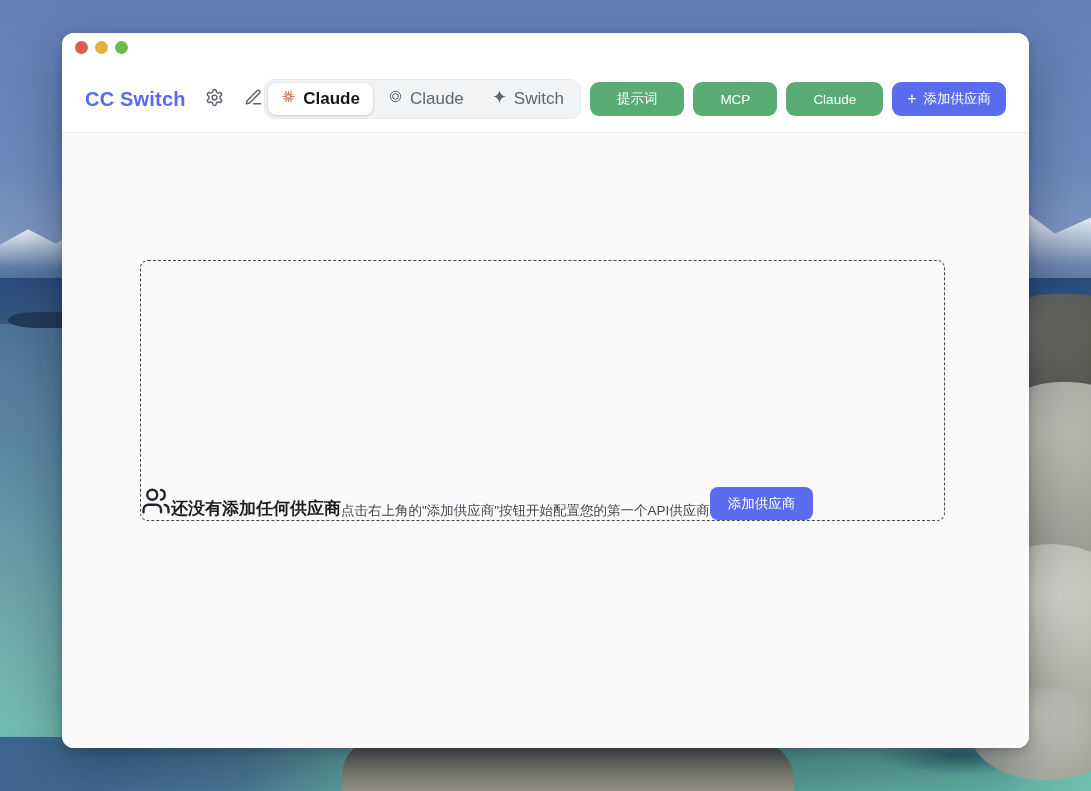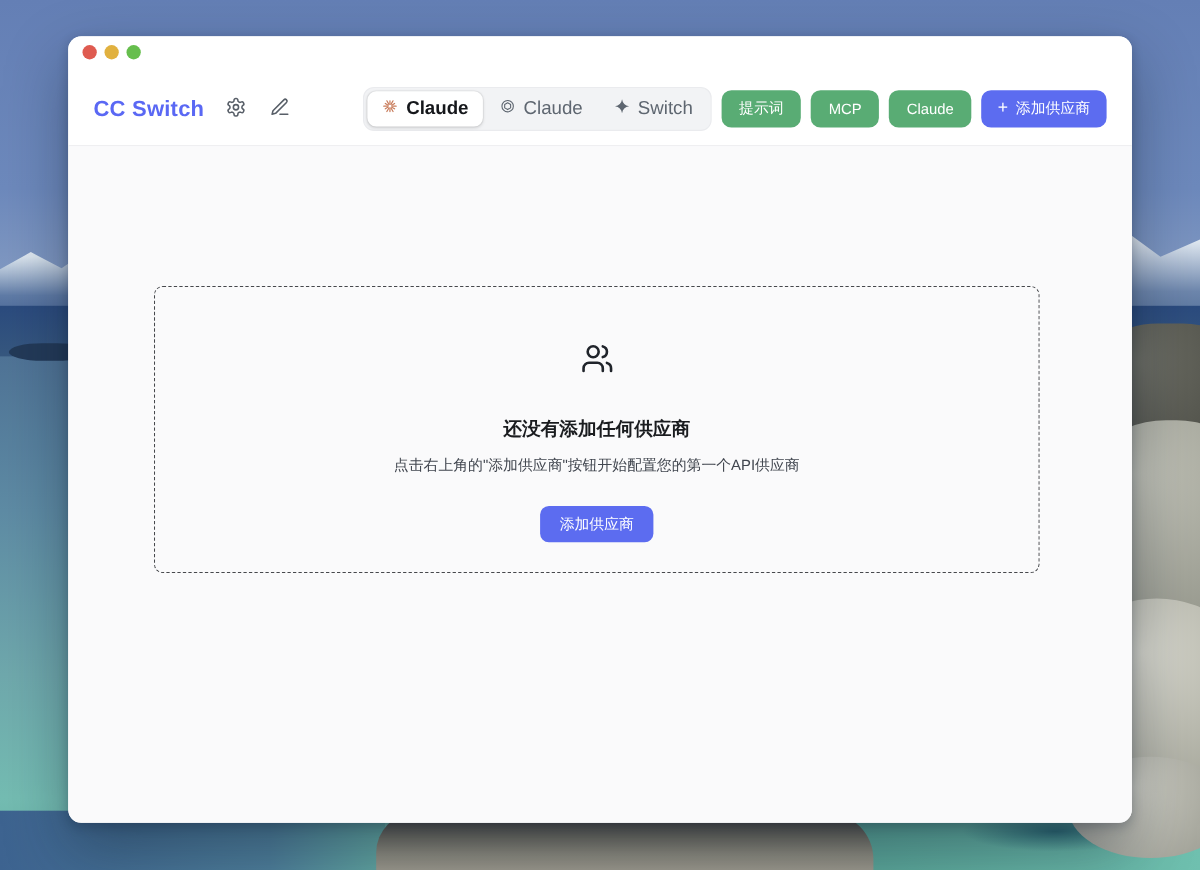--- a/index.html
+++ b/index.html
@@ -57,33 +57,33 @@
   .icon-btn { display:flex; align-items:center; justify-content:center; width:22px; height:22px;
     margin-left:18px; color:#585F68; cursor:pointer; background:none; border:none; }
 
   .tabs { margin-left:auto; display:flex; align-items:center; height:40px; padding:3px; gap:2px;
     background:#F2F3F5; border:1px solid #EAEBEE; border-radius:10px; }
   .tab { display:flex; align-items:center; gap:7px; height:32px; padding:0 13px;
     border-radius:8px; font-size:17px; color:#5E6670; cursor:pointer; border:none; background:transparent; white-space:nowrap; }
   .tab.active { background:#FFFFFF; color:#15171B; font-weight:600;
     box-shadow:0 1px 3px rgba(0,0,0,.14), 0 0 0 1px rgba(0,0,0,.04); }
 
-  .btn { height:34px; margin-left:9px; padding:0 16px; border:none; border-radius:9px;
+  .btn { height:34px; margin-left:9px; padding:0 27px; border:none; border-radius:9px;
     display:flex; align-items:center; justify-content:center; color:#FFFFFF;
     font-size:13.5px; cursor:pointer; white-space:nowrap; }
   .btn-green { background:#59AC74; }
   .btn-indigo { background:#5C6CF0; }
   .btn-add { gap:7px; padding:0 15px; }
   .plus-glyph { font-size:16px; line-height:1; font-weight:400; }
 
   
   .content { position:relative; height:616px; background:#FAFAFB; }
   .empty-box { position:absolute; left:78px; top:127px; width:805px; height:261px;
     border:1px dashed #46484C; border-radius:8px;
-    display:flex; flex-direction:column; align-items:center; }
+    display:flex; flex-direction:row; align-items:flex-end; }
   .empty-icon { margin-top:50px; color:#20242B; }
   .empty-title { margin-top:32px; font-size:17px; font-weight:700; color:#1A1C1F; }
   .empty-desc { margin-top:13px; font-size:13.5px; color:#41464F; }
   .btn-empty { margin-top:28px; height:33px; padding:0 18px; background:#5C6CF0;
     border:none; border-radius:8px; color:#FFFFFF; font-size:13.5px; cursor:pointer; }
 </style>
 </head>
 <body>
 
 <div class="stage">

